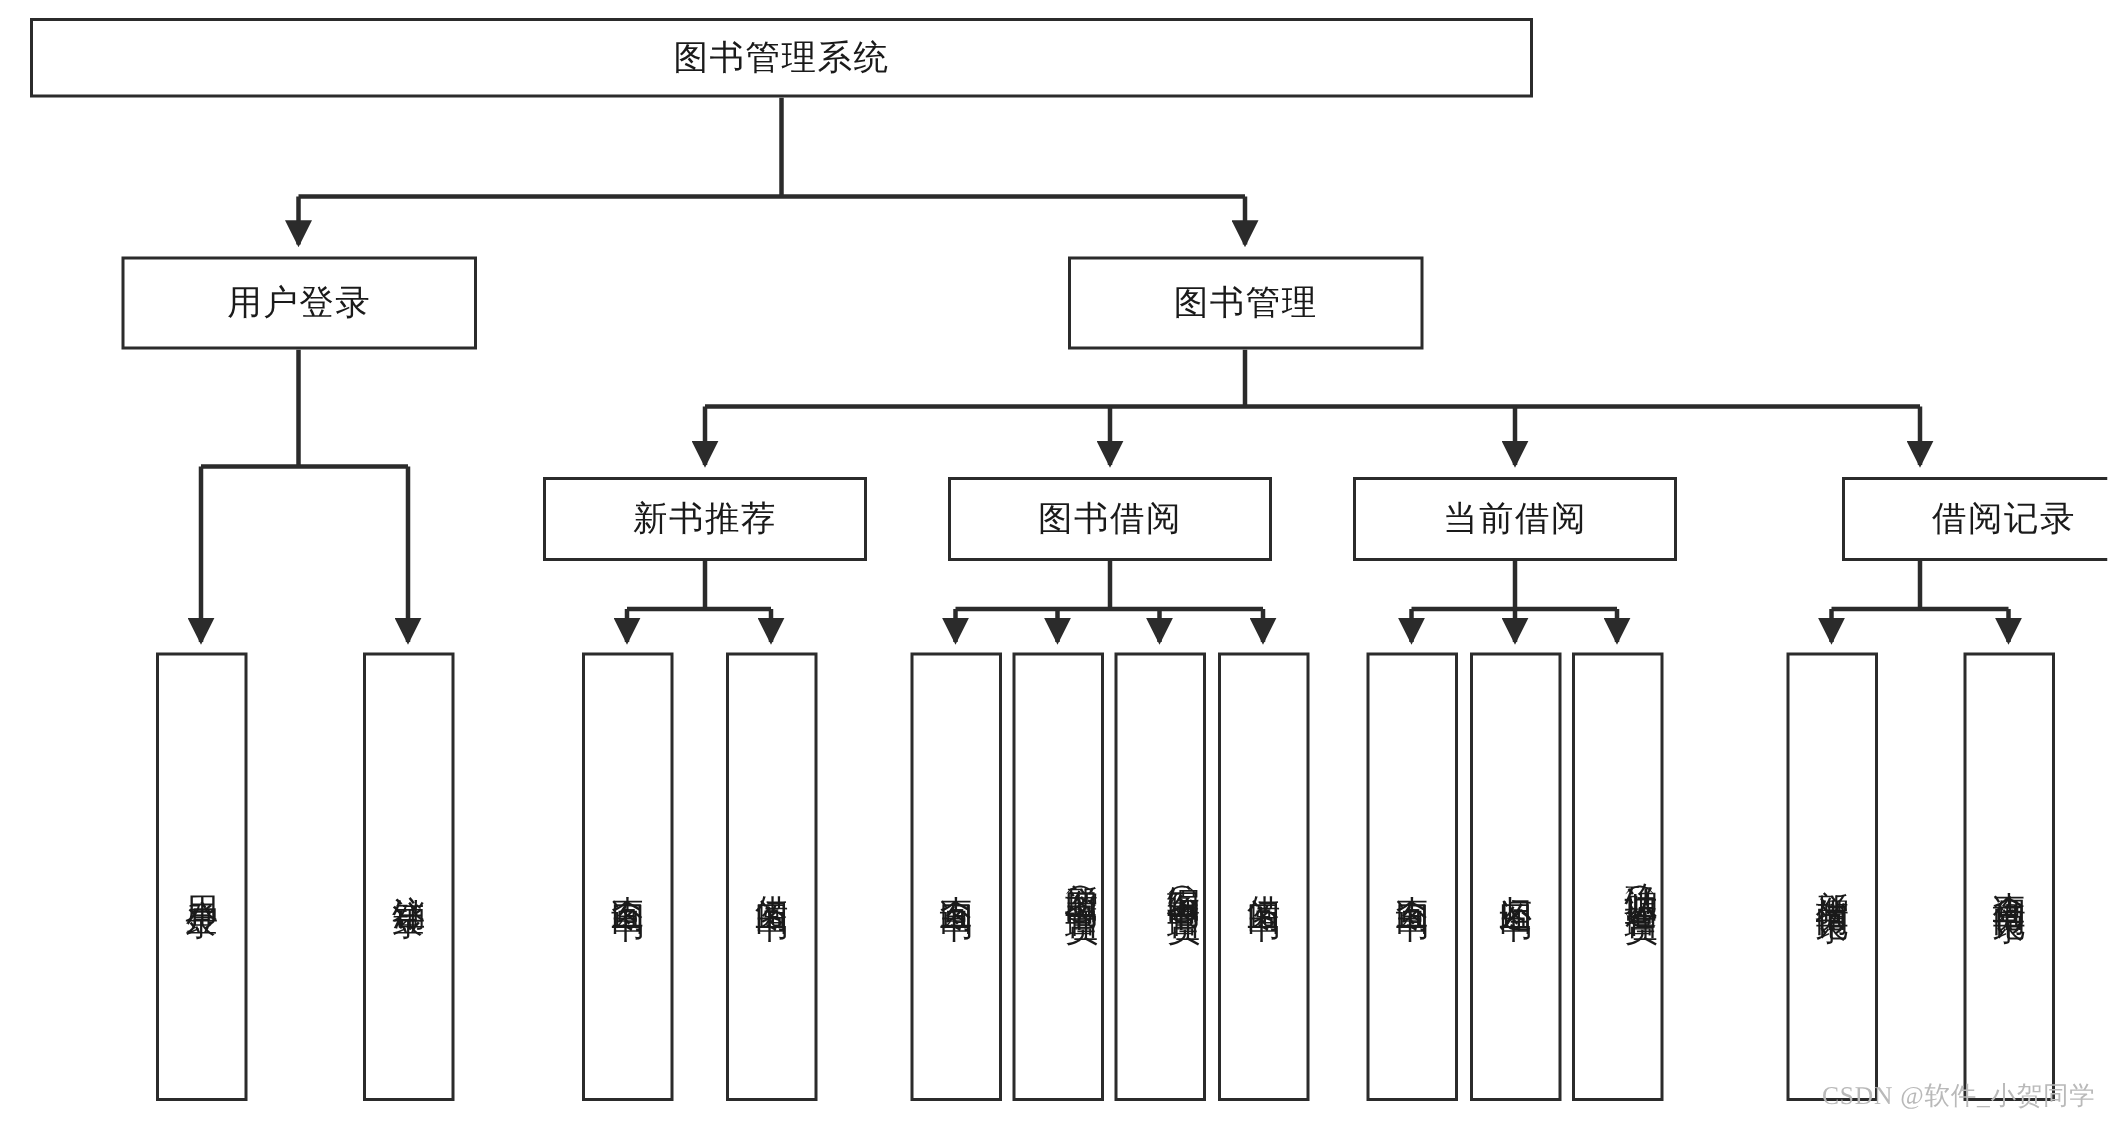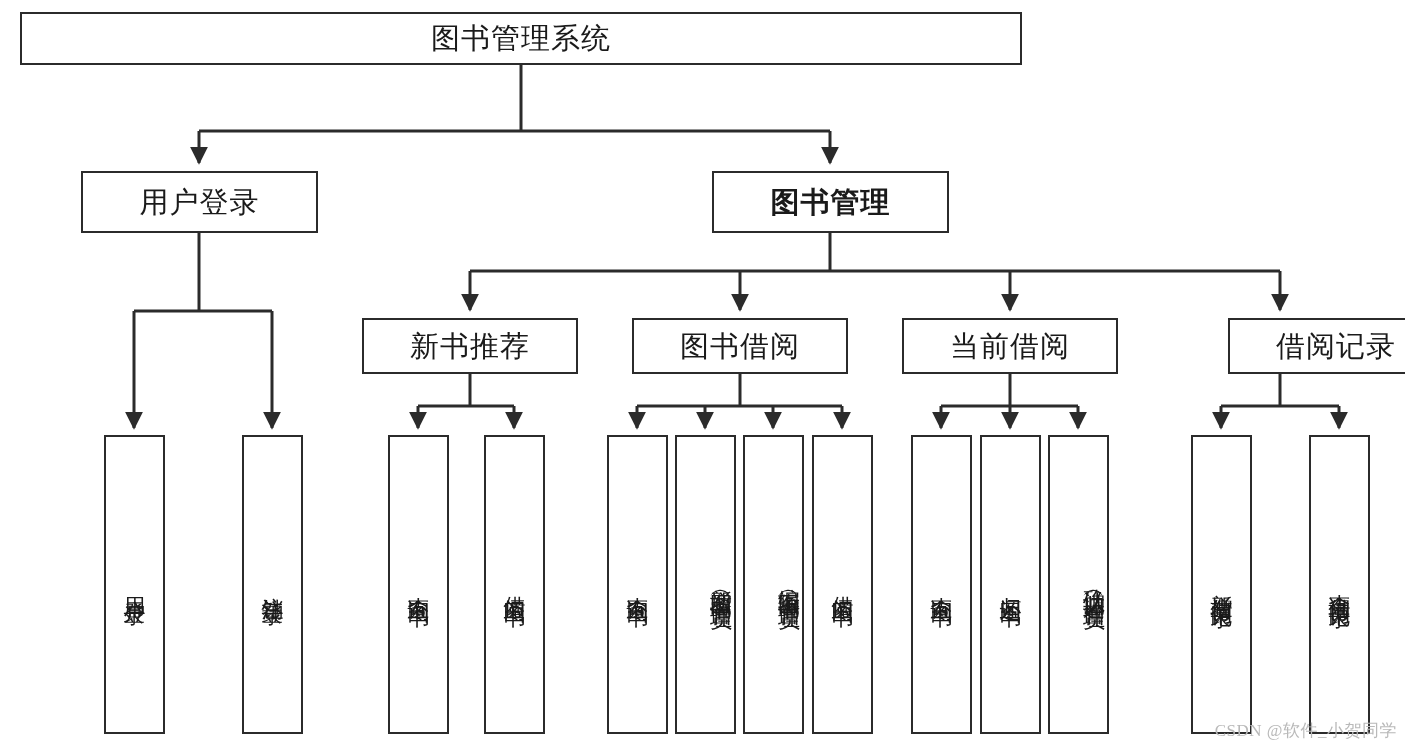--- a/index.html
+++ b/index.html
@@ -24,21 +24,21 @@
     border: 2px solid #2b2b2b;
     display: flex;
     align-items: center;
     justify-content: center;
     color: #1a1a1a;
     line-height: 1.18;
     text-align: center;
   }
   .node.horiz {
     writing-mode: horizontal-tb;
-    font-size: 29px;
+    font-size: 23px;
     letter-spacing: 1px;
   }
   .node.vert {
     writing-mode: vertical-rl;
     text-orientation: upright;
     font-size: 22px;
     letter-spacing: 3px;
     padding-top: 6px;
     padding-bottom: 6px;
     align-items: flex-start;
@@ -121,21 +121,21 @@
     </g>
   </svg>
 
   <div class="node horiz" style="left:20px; top:12px; width:1002px; height:53px;">
     <span>图书管理系统</span>
   </div>
 
   <div class="node horiz" style="left:81px; top:171px; width:237px; height:62px;">
     <span>用户登录</span>
   </div>
-  <div class="node horiz" style="left:712px; top:171px; width:237px; height:62px;font-weight:bold;">
+  <div class="node horiz" style="left:712px; top:171px; width:237px; height:62px;">
     <span>图书管理</span>
   </div>
 
   <div class="node horiz" style="left:632px; top:318px; width:216px; height:56px;">
     <span>图书借阅</span>
   </div>
   <div class="node horiz" style="left:362px; top:318px; width:216px; height:56px;">
     <span>新书推荐</span>
   </div>
   <div class="node horiz" style="left:902px; top:318px; width:216px; height:56px;">

